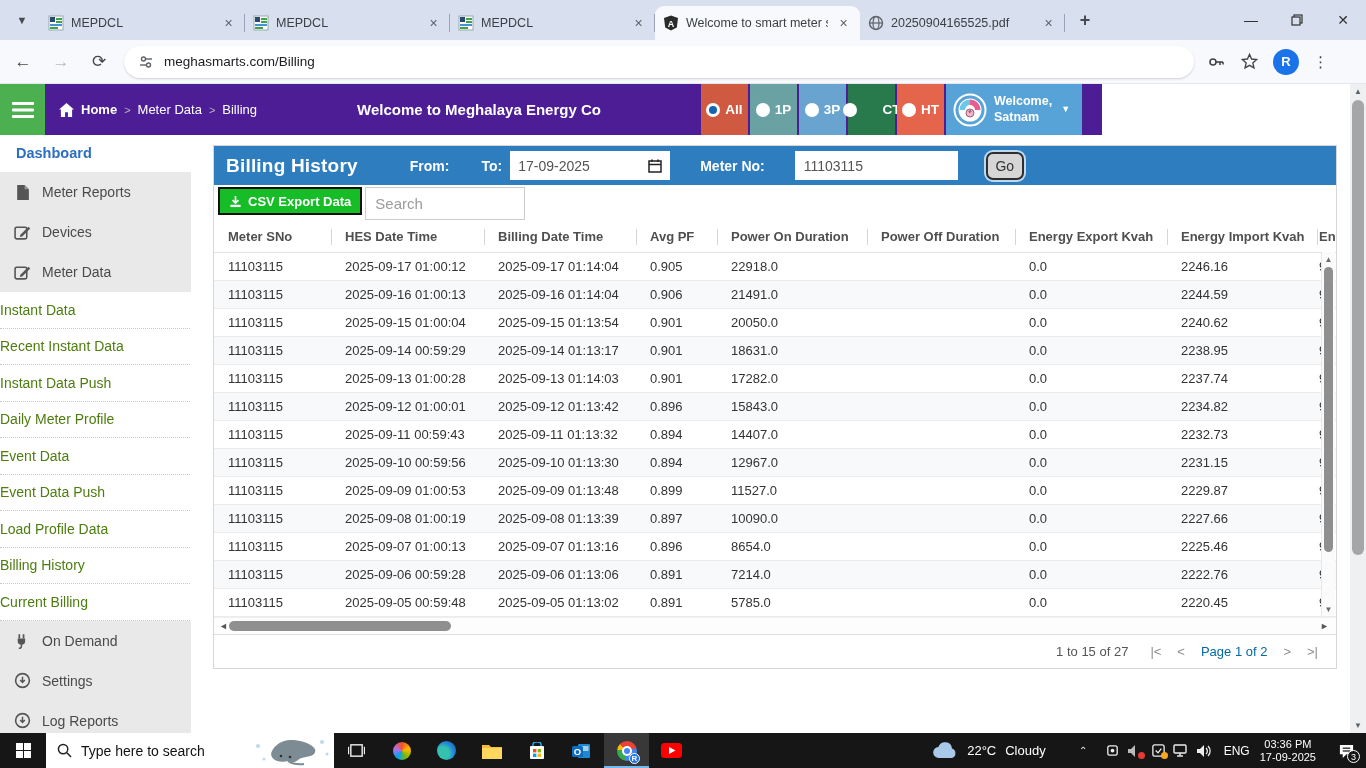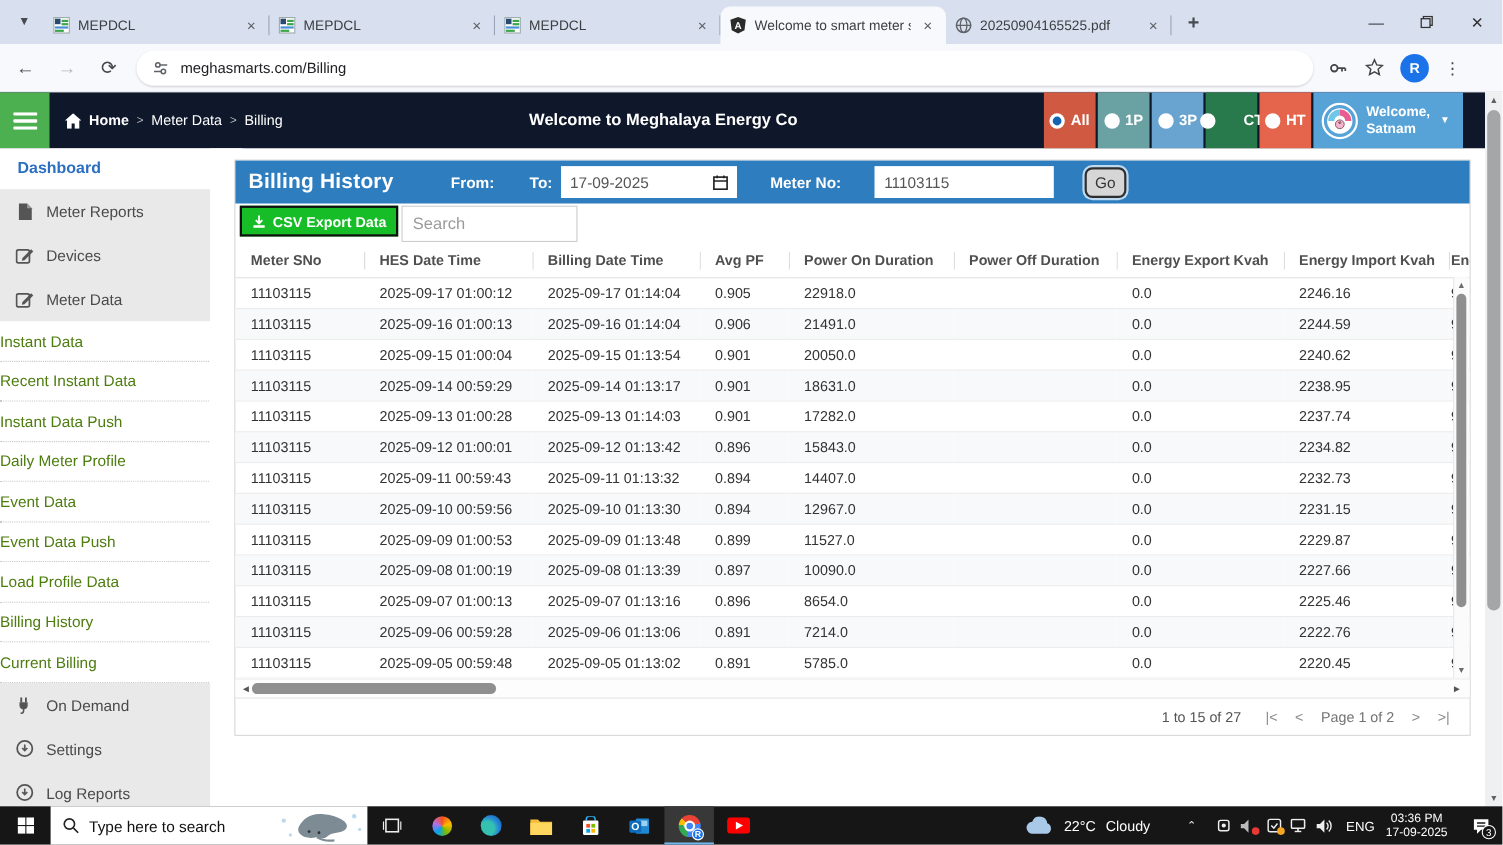--- a/index.html
+++ b/index.html
@@ -22,21 +22,21 @@
   .browser-toolbar { position:absolute; top:40px; left:0; width:1366px; height:44px; background:#f8f9fc; display:flex; align-items:center; border-bottom:1px solid #e3e6ee; }
   .nav-btn { width:30px; height:30px; margin-left:8px; display:flex; align-items:center; justify-content:center; color:#44474b; font-size:17px; }
   .nav-btn.disabled { color:#b7bac0; }
   .omnibox { width:1070px; height:32px; margin-left:10px; background:#fff; border-radius:16px; display:flex; align-items:center; padding:0 14px; box-shadow:0 1px 2px rgba(60,64,67,.22); font-size:13.5px; color:#202124; gap:10px; }
   .omni-url { color:#202124; }
   .tb-right { display:flex; align-items:center; margin-left:12px; gap:14px; }
   .avatar { width:26px; height:26px; border-radius:50%; background:#1a73e8; color:#fff; font-size:13px; font-weight:bold; display:flex; align-items:center; justify-content:center; }
   .kebab { color:#444; font-size:15px; letter-spacing:0; }
 
   
-  .app-header { position:absolute; top:84px; left:0; width:1350px; height:51px; background:#0f172a; display:flex; align-items:stretch; }
+  .app-header { position:absolute; top:84px; left:0; width:1102px; height:51px; background:#4c1d95; display:flex; align-items:stretch; }
   .hamburger { width:45px; background:#4caf50; display:flex; align-items:center; justify-content:center; }
   .crumbs { display:flex; align-items:center; color:#fff; font-size:13px; padding-left:14px; gap:7px; white-space:nowrap; }
   .crumb-sep { color:#b9b9b9; font-size:11px; }
   .crumb-home { font-weight:bold; }
   .hdr-title { flex:1; display:flex; align-items:center; justify-content:center; color:#fff; font-weight:bold; font-size:15px; white-space:nowrap; }
   .filter-group { display:flex; gap:2px; }
   .filter-seg { width:47px; display:flex; align-items:center; justify-content:center; gap:5px; color:#fff; font-weight:bold; font-size:13.5px; }
   .radio-dot { width:14px; height:14px; border-radius:50%; background:#fff; position:relative; flex:none; }
   .radio-dot.sel::after { content:""; position:absolute; inset:3px; border-radius:50%; background:#1464b4; }
   .user-panel { width:136px; margin-left:2px; background:#57a3d8; color:#fff; display:flex; align-items:center; gap:7px; padding:0 7px; font-size:12.5px; font-weight:bold; line-height:1.25; }
@@ -88,21 +88,21 @@
 
   .h-scroll { height:17px; position:relative; background:#fdfdfd; border-top:1px solid #f0f0f0; }
   .hs-arrow { position:absolute; top:3px; color:#555; font-size:9px; }
   .hs-arrow.left { left:5px; }
   .hs-arrow.right { right:7px; }
   .hs-thumb { position:absolute; left:15px; top:3px; width:222px; height:10px; background:#8f8f8f; border-radius:5px; }
 
   .pager { height:34px; border-top:1px solid #ddd; display:flex; align-items:center; justify-content:flex-end; padding-right:18px; gap:22px; color:#555; font-size:13px; }
   .pg-ctrls { display:flex; align-items:center; gap:16px; color:#8c8c8c; }
   .pg-btn { font-size:13px; }
-  .pg-page { color:#737373; }
+  .pg-page { color:#0369a1; }
 
   
   .taskbar { position:absolute; left:0; bottom:0; width:1366px; height:35px; background:#161616; display:flex; align-items:center; color:#fff; }
   .tb-btn { width:46px; height:35px; display:flex; align-items:center; justify-content:center; flex:none; }
   .tb-search { width:288px; height:35px; background:#fff; display:flex; align-items:center; gap:9px; padding:0 11px; color:#111; font-size:14px; position:relative; flex:none; }
   .tb-search .stingray { position:absolute; right:2px; top:1px; }
   .tb-app { width:45px; height:35px; display:flex; align-items:center; justify-content:center; flex:none; position:relative; }
   .tb-app.active { background:#383838; box-shadow:inset 0 -2px 0 #76b9ed; }
   .chrome-badge { position:absolute; right:9px; bottom:4px; width:11px; height:11px; border-radius:50%; background:#1a73e8; color:#fff; font-size:8px; font-weight:bold; display:flex; align-items:center; justify-content:center; border:1px solid #fff; }
   .tray { margin-left:auto; display:flex; align-items:center; }

